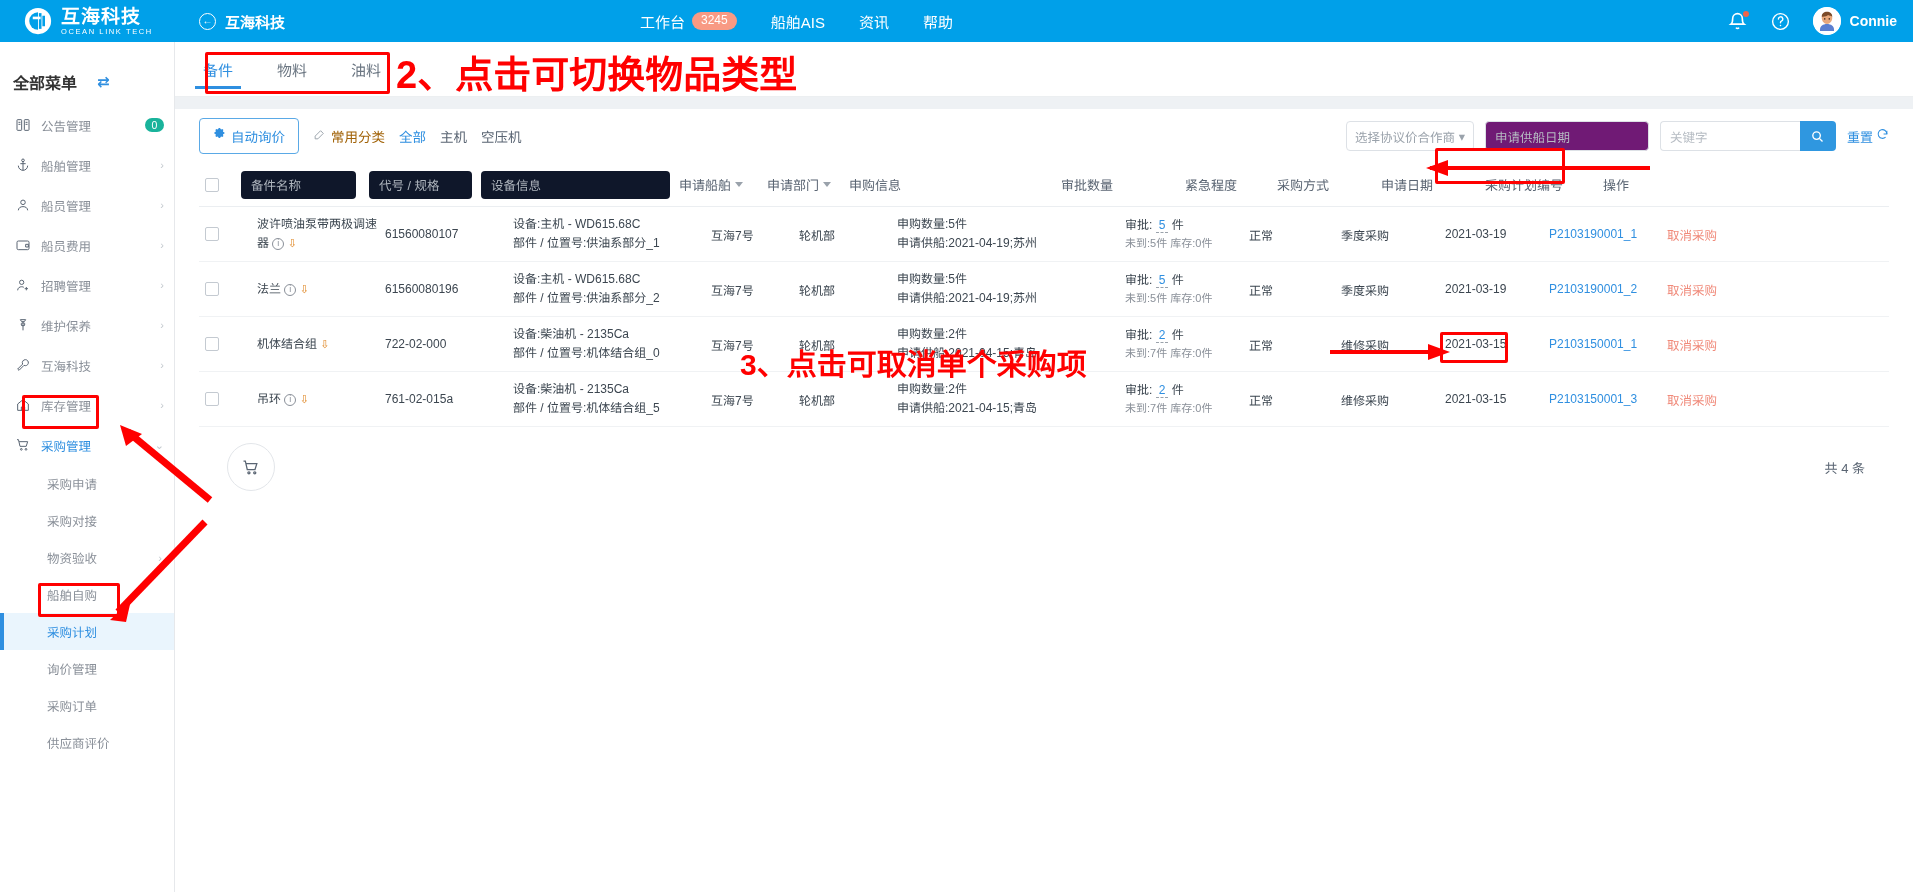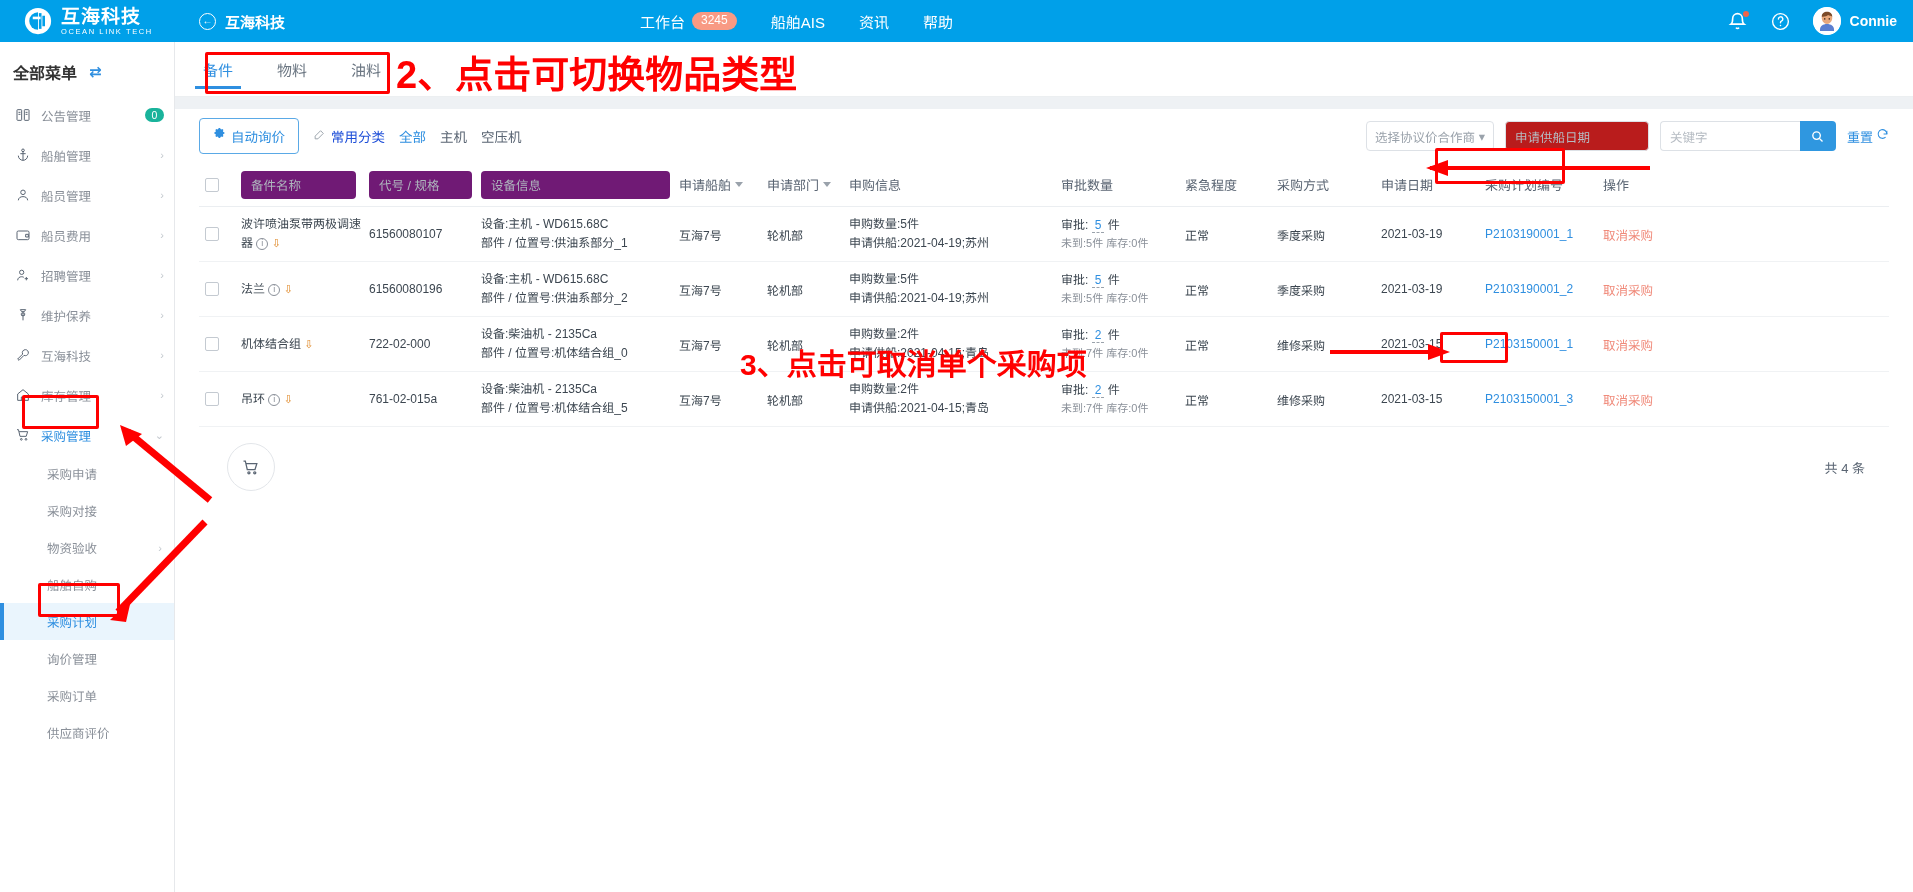--- a/index.html
+++ b/index.html
@@ -48,22 +48,22 @@
     display:flex; align-items:center; justify-content:center;
   }
   .username { color:#fff; font-size:14px; font-weight:bold; }
 
   
   .sidebar {
     position:absolute; top:42px; left:0; width:175px; height:850px;
     background:#fff; border-right:1px solid #e6e8eb; overflow:hidden;
   }
   .menu-head {
-    display:flex; align-items:center; gap:12px;
-    padding:18px 0 11px 13px; font-size:16px; font-weight:bold; color:#333;
+    display:flex; align-items:center; gap:20px;
+    padding:28px 0 11px 13px; font-size:16px; font-weight:bold; color:#333;
   }
   .menu-head .swap { color:#2f8fe0; font-size:15px; }
   .nav-item {
     display:flex; align-items:center; height:40px; padding:0 10px 0 13px;
     font-size:12.5px; color:#8a9099; cursor:pointer; position:relative;
   }
   .nav-item .ni-icon { width:19px; flex:0 0 19px; display:flex; align-items:center; justify-content:center; color:#5a6573; }
   .nav-item .ni-label { margin-left:9px; flex:1; }
   .nav-item .chev { color:#c3c8ce; font-size:11px; }
   .nav-item.active-parent .ni-label { color:#2f8fe0; }
@@ -97,35 +97,35 @@
   .toolbar-strip { height:12px; background:#eef1f4; }
 
   .toolbar {
     height:54px; display:flex; align-items:center; padding:0 24px 0 24px; gap:14px; background:#fff;
   }
   .btn-outline {
     border:1px solid #5aa9e6; color:#2f8fe0; background:#fff;
     border-radius:4px; font-size:13.5px; padding:7px 13px;
     display:flex; align-items:center; gap:5px; cursor:pointer;
   }
-  .link-cat { color:#1d4ed8; font-size:13.5px; display:flex; align-items:center; gap:5px; cursor:pointer;text-align:right; }
+  .link-cat { color:#a16207; font-size:13.5px; display:flex; align-items:center; gap:5px; cursor:pointer;text-align:right; }
   .chip { font-size:13.5px; cursor:pointer; }
   .chip.on { color:#2f8fe0; }
   .chip.off { color:#5a6573; }
 
   .tool-right { margin-left:auto; display:flex; align-items:center; gap:11px; }
   .sel-box {
     border:1px solid #dde1e6; border-radius:4px; height:30px; width:128px;
     display:flex; align-items:center; justify-content:space-between;
     padding:0 8px; font-size:12.5px; color:#9aa2ab; background:#fff; cursor:pointer;
   }
   .txt-box {
-    border:1px solid #dde1e6; border-radius:4px; height:30px; width:144px;
+    border:1px solid #dde1e6; border-radius:4px; height:30px; width:164px;
     display:flex; align-items:center; padding:0 9px; font-size:12.5px; color:#b6bcc3;
-    background:#b91c1c; cursor:text;
+    background:#701a75; cursor:text;
   }
   .search-wrap { display:flex; align-items:center; }
   .search-inp {
     border:1px solid #dde1e6; border-right:none; border-radius:4px 0 0 4px;
     height:30px; width:140px; display:flex; align-items:center; padding:0 9px;
     font-size:12.5px; color:#b6bcc3; background:#fff;
   }
   .search-go {
     width:36px; height:30px; background:#2f97e0; border-radius:0 4px 4px 0;
     display:flex; align-items:center; justify-content:center; color:#fff; cursor:pointer;
@@ -150,29 +150,29 @@
   .c-dept  { width:82px; }
   .c-info  { width:212px; }
   .c-appr  { width:124px; }
   .c-state { width:92px; }
   .c-type  { width:104px; }
   .c-date  { width:104px; }
   .c-plan  { width:118px; }
   .c-act   { width:120px; }
 
   .hdr-inp {
-    background:#701a75; border-radius:4px; height:28px; display:flex; align-items:center;
+    background:#0f172a; border-radius:4px; height:28px; display:flex; align-items:center;
     padding:0 10px; color:#aeb5bd; font-size:12.5px; margin-right:9px; cursor:text;
   }
   .hdr-sort { display:flex; align-items:center; gap:4px; cursor:pointer; }
   .caret { width:0; height:0; border-left:4px solid transparent; border-right:4px solid transparent;
            border-top:5px solid #9aa2ab; }
   .chkbox { width:14px; height:14px; border:1px solid #c4cad1; border-radius:2px; background:#fff; cursor:pointer; }
 
-  .cell-2 { line-height:1.55; }
+  .cell-2 { line-height:1.55;margin-left:16px; }
   .muted { color:#8a9099; }
   .small { font-size:11px; }
   .blue  { color:#2f8fe0; }
   .orange-tag { color:#e08a2a; font-size:11px; }
   .info-circ {
     display:inline-flex; align-items:center; justify-content:center;
     width:12px; height:12px; border:1px solid #8a9099; border-radius:50%;
     font-size:9px; color:#8a9099; line-height:1; vertical-align:middle;
   }
   .approve-num { color:#2f8fe0; border-bottom:1px dashed #9aa2ab; padding:0 3px; }

